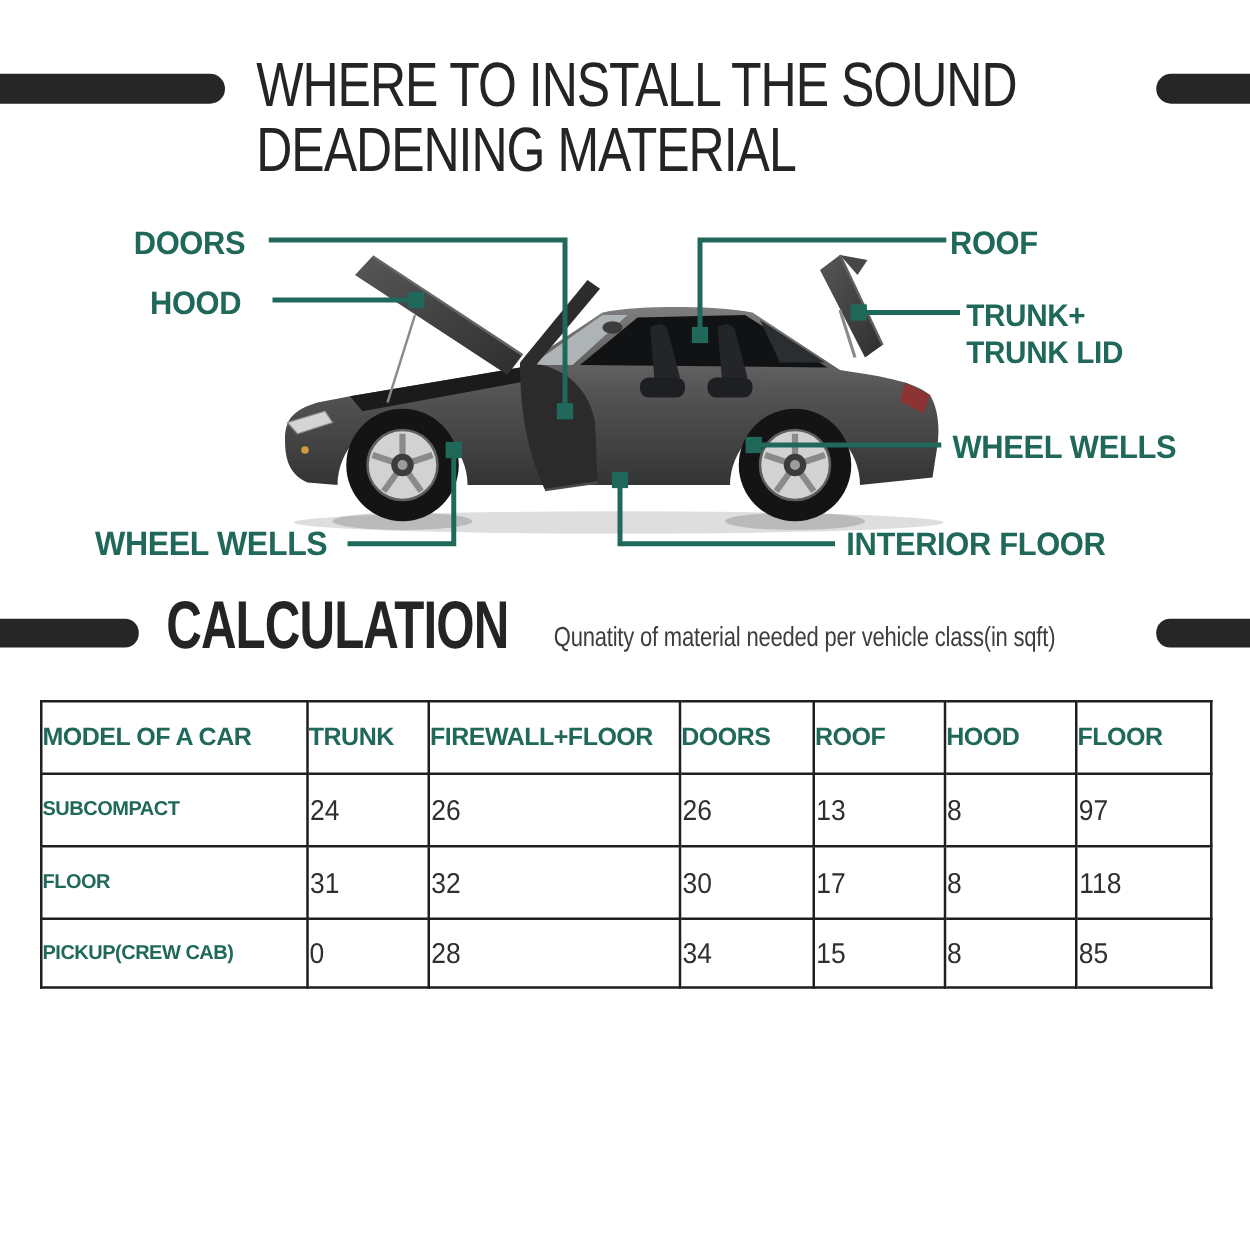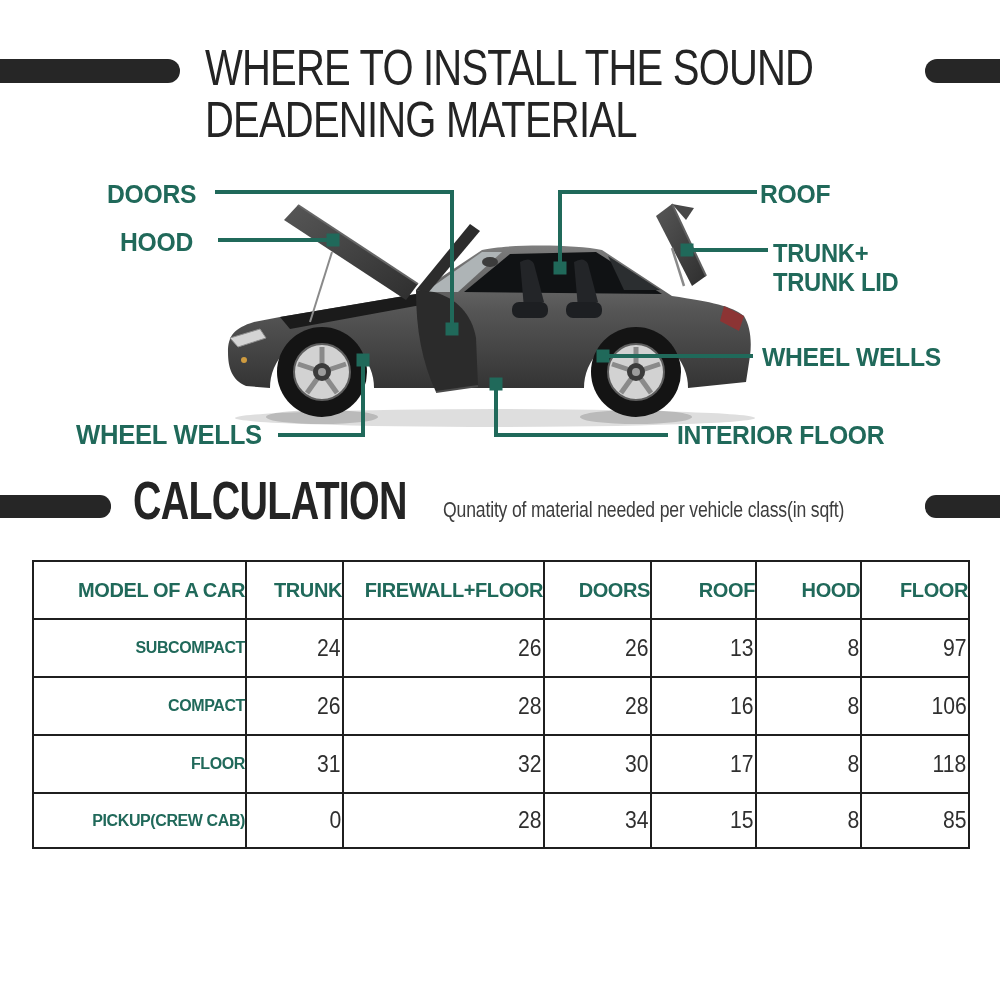--- a/index.html
+++ b/index.html
@@ -40,21 +40,21 @@
   .calc-subtitle{
     left:443px;top:498px;font-size:22px;color:#3d3d3d;line-height:24px;
     white-space:nowrap;transform:scaleX(0.8);transform-origin:left top;letter-spacing:-0.2px;
   }
   
   table.calc{
     position:absolute;left:32px;top:560px;width:936px;
     border-collapse:collapse;table-layout:fixed;background:#fff;
   }
   table.calc th,table.calc td{
-    border:2px solid #1f1f1f;text-align:right;vertical-align:middle;padding:0;
+    border:2px solid #1f1f1f;text-align:left;vertical-align:middle;padding:0;
   }
   table.calc th{
     height:56px;font-size:20px;font-weight:700;color:#20695a;letter-spacing:-0.4px;
   }
   table.calc td{height:56px;}
   table.calc td.model{font-size:16px;font-weight:700;color:#20695a;letter-spacing:-0.4px;}
   table.calc tr:last-child td{height:53px;margin-top:12px;}
   table.calc .num{
     font-size:23px;color:#2f2f2f;display:inline-block;
     transform:scaleX(0.92);transform-origin:center;
@@ -234,29 +234,20 @@
       <tr>
         <td class="model">SUBCOMPACT</td>
         <td><span class="num">24</span></td>
         <td><span class="num">26</span></td>
         <td><span class="num">26</span></td>
         <td><span class="num">13</span></td>
         <td><span class="num">8</span></td>
         <td><span class="num">97</span></td>
       </tr>
       <tr>
-        <td class="model">COMPACT</td>
-        <td><span class="num">26</span></td>
-        <td><span class="num">28</span></td>
-        <td><span class="num">28</span></td>
-        <td><span class="num">16</span></td>
-        <td><span class="num">8</span></td>
-        <td><span class="num">106</span></td>
-      </tr>
-      <tr>
         <td class="model">FLOOR</td>
         <td><span class="num">31</span></td>
         <td><span class="num">32</span></td>
         <td><span class="num">30</span></td>
         <td><span class="num">17</span></td>
         <td><span class="num">8</span></td>
         <td><span class="num">118</span></td>
       </tr>
       <tr>
         <td class="model">PICKUP(CREW CAB)</td>

